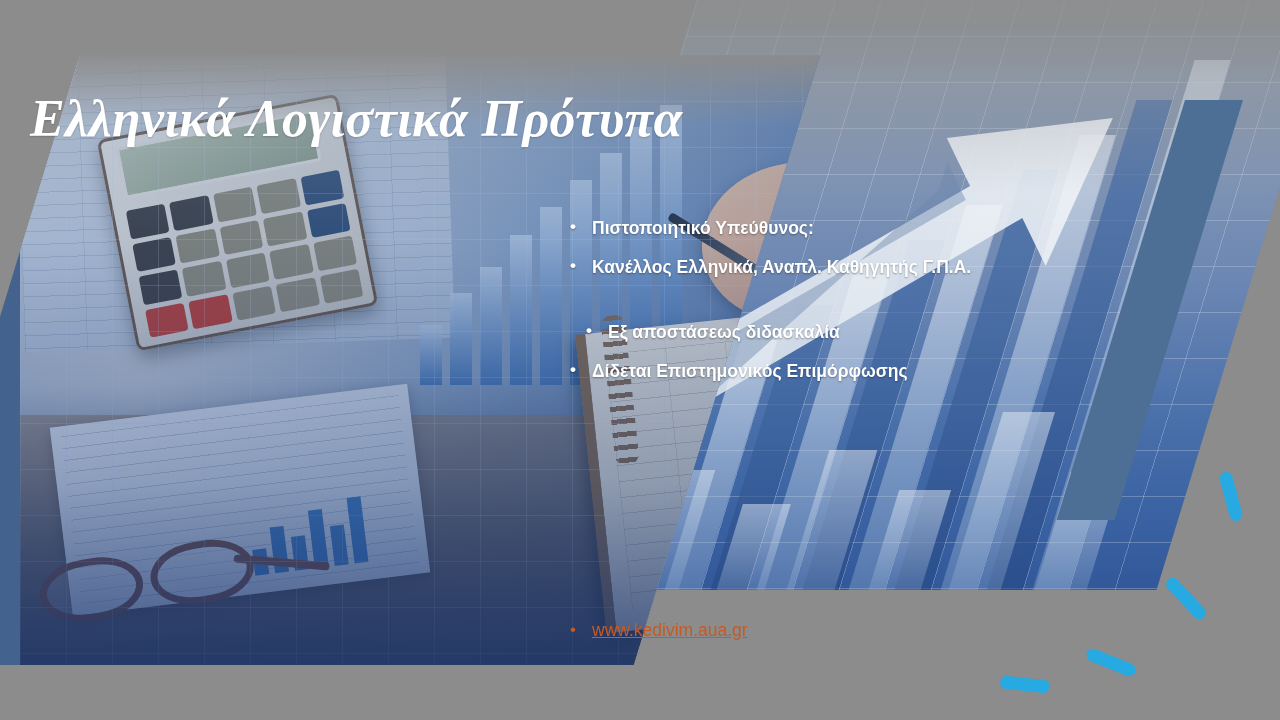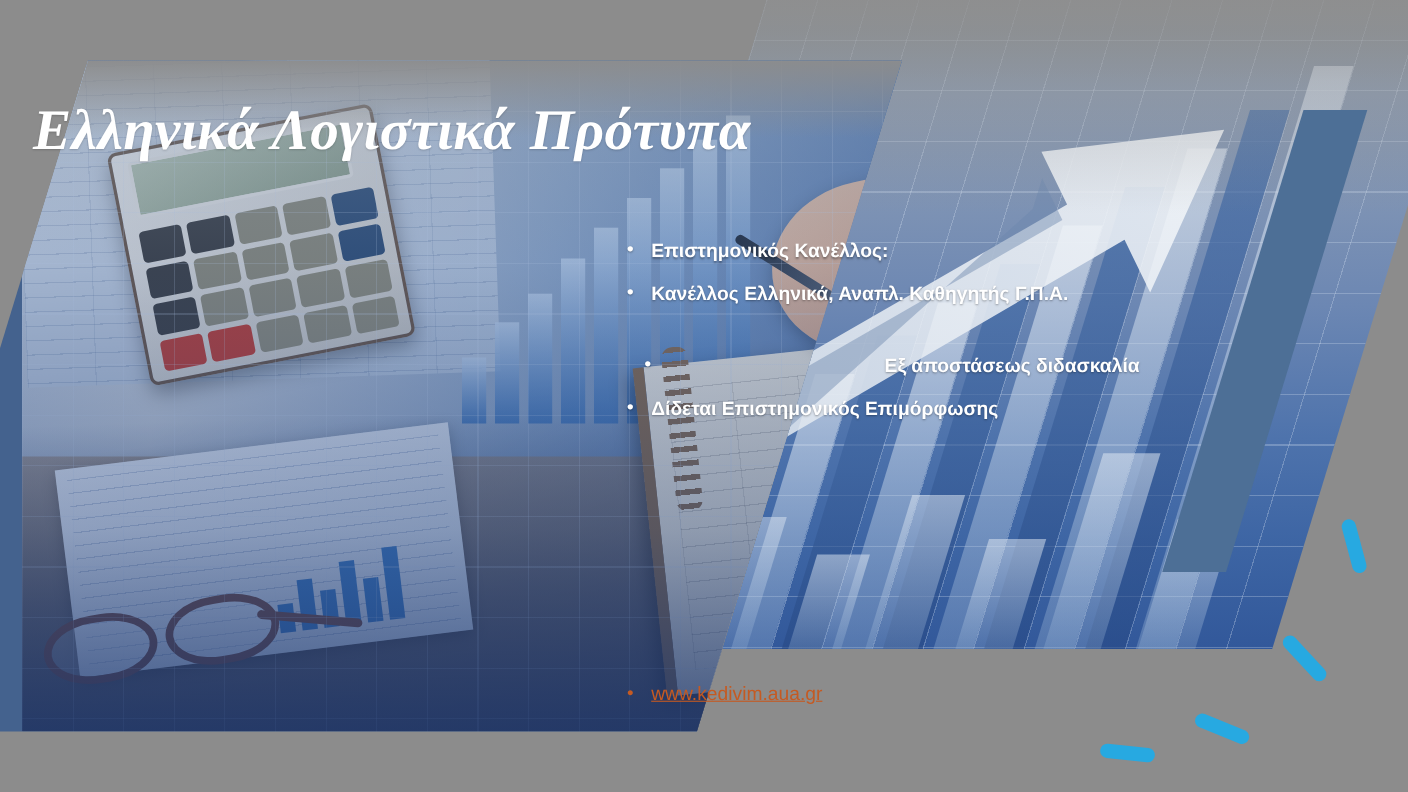--- a/index.html
+++ b/index.html
@@ -241,21 +241,21 @@
     text-shadow: 0 1px 2px rgba(0,0,0,.35);
     white-space: nowrap;
   }
   #body-list li::before {
     content: "\2022";
     position: absolute; left: 4px; top: -2px;
     font-size: 17px; line-height: 1;
     color: #ffffff;
   }
   #body-list li.spacer-after { margin-bottom: 48px; }
-  #body-list li.indented { padding-left: 42px; text-align: right; }
+  #body-list li.indented { padding-left: 42px; }
   #body-list li.indented::before { left: 20px; }
 
   
   #footer-list {
     position: absolute;
     left: 566px; top: 622px;
     list-style: none;
   }
   #footer-list li {
     position: relative;
@@ -409,21 +409,21 @@
       <div class="pen"></div>
 
       <div class="photo-tint"></div>
     </div>
     <div class="top-fade"></div>
   </div>
 
   <h1 id="title">Ελληνικά Λογιστικά Πρότυπα</h1>
 
   <ul id="body-list">
-    <li><span>Επιστημονικός Κανέλλος:</span></li>
+    <li><span>Πιστοποιητικό Υπεύθυνος:</span></li>
     <li class="spacer-after"><span>Κανέλλος Ελληνικά, Αναπλ. Καθηγητής Γ.Π.Α.</span></li>
     <li class="indented"><span>Εξ αποστάσεως διδασκαλία</span></li>
     <li><span>Δίδεται Επιστημονικός Επιμόρφωσης</span></li>
   </ul>
 
   <ul id="footer-list">
     <li>
       <a href="#">www.kedivim.aua.gr</a>
     </li>
   </ul>

